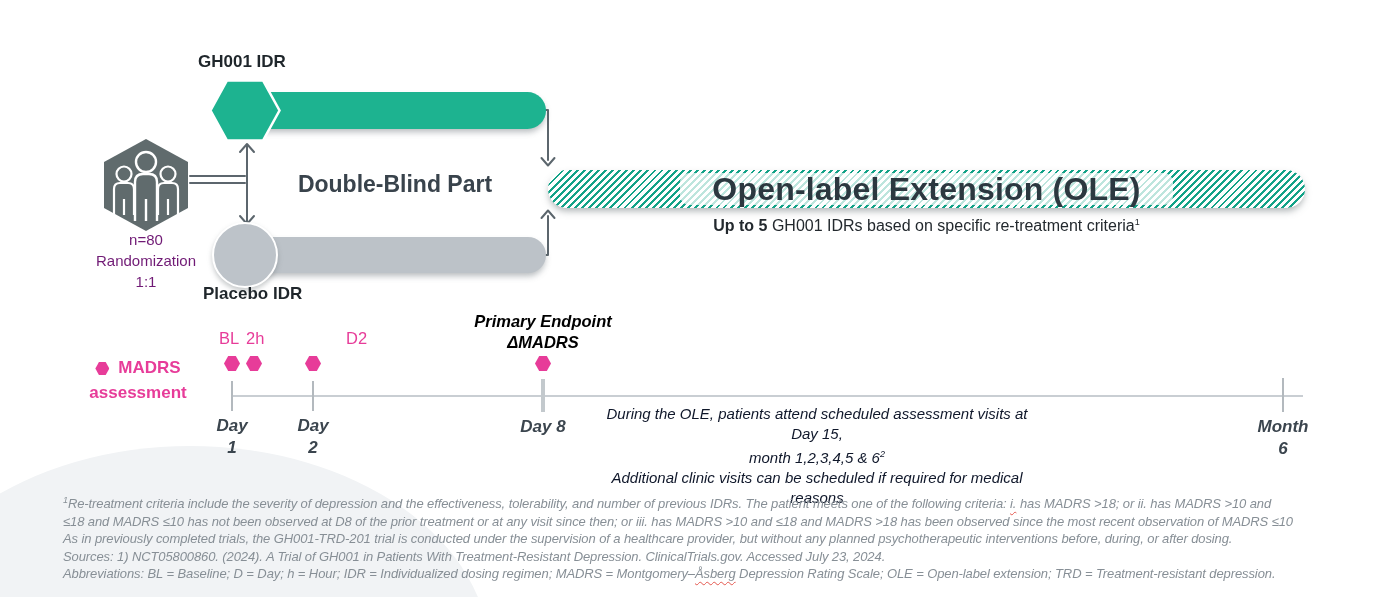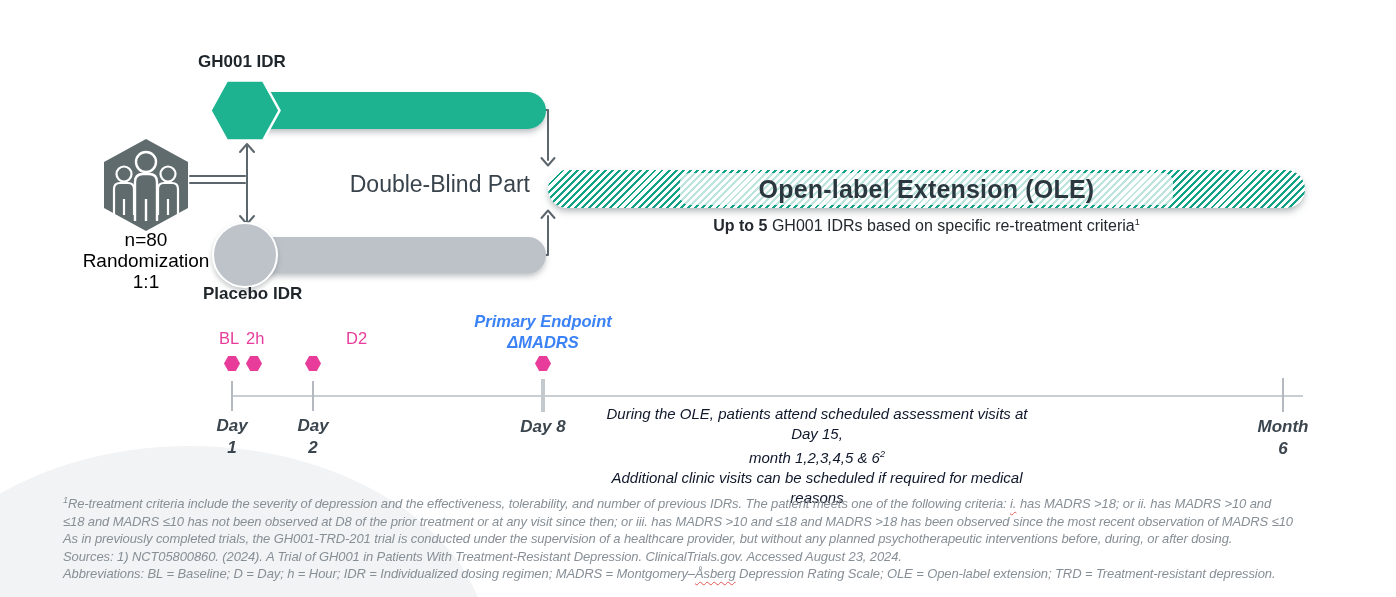--- a/index.html
+++ b/index.html
@@ -11,46 +11,46 @@
   .watermark{left:-110px;top:446px;width:600px;height:420px;border-radius:50%;background:#f1f3f5;}
 
   
   .bar{border-radius:19px;box-shadow:0 4px 6px -1px rgba(96,105,110,.45);}
   .teal-bar{left:238px;top:92px;width:308px;height:37px;background:#1db390;}
   .gray-bar{left:238px;top:237px;width:308px;height:36px;background:#bcc2c8;}
   .placebo-circle{left:212px;top:222px;width:62px;height:62px;border-radius:50%;
                   background:#bdc3c9;border:2px solid #ffffff;box-shadow:0 3px 5px rgba(96,105,110,.35);}
 
   .arm-label{font-size:17px;font-weight:bold;color:#1f262b;white-space:nowrap;}
-  .dblind-title{left:260px;top:171px;width:270px;text-align:right;font-size:23px;font-weight:normal;color:#39434c;}
+  .dblind-title{left:260px;top:171px;width:270px;text-align:center;font-size:23px;font-weight:bold;color:#39434c;}
 
-  .rand-block{left:66px;top:229px;width:160px;text-align:center;font-size:19px;line-height:21px;color:#000000;}
+  .rand-block{left:66px;top:229px;width:160px;text-align:center;font-size:15px;line-height:21px;color:#701a75;}
 
   
   .ole-bar{left:548px;top:170px;width:757px;height:38px;border-radius:19px;overflow:hidden;
            background:repeating-linear-gradient(135deg,#12a287 0 2px,#fdfefe 2px 5px);
            box-shadow:0 4px 7px -1px rgba(96,105,110,.5);}
   .ole-inner{position:absolute;left:132px;top:3px;width:493px;height:32px;border-radius:9px;
              background:rgba(255,255,255,.72);}
   .ole-title{position:absolute;left:0;top:0;width:100%;height:100%;display:flex;align-items:center;justify-content:center;
-             font-size:25px;font-weight:bold;color:#2c3840;letter-spacing:.2px;}
+             font-size:32px;font-weight:bold;color:#2c3840;letter-spacing:.2px;}
   .ole-sub{left:548px;top:217px;width:757px;text-align:center;font-size:16px;color:#23292e;}
   .ole-sub b{font-weight:bold;}
   sup{font-size:9px;}
 
   
   .axis{left:233px;top:395px;width:1070px;height:2px;background:#c9ced3;}
   .tick{width:2px;background:#b3b9be;}
   .tick-big{width:4px;background:#c3c9cd;}
   .hexmark{width:16px;height:15px;background:#e73c99;
            clip-path:polygon(26% 0,74% 0,100% 50%,74% 100%,26% 100%,0 50%);}
   .glow{filter:drop-shadow(0 0 4px rgba(243,110,180,.75));}
   .pink-lab{font-size:16.5px;color:#e73c99;white-space:nowrap;}
   .pe-label{left:443px;top:311px;width:200px;text-align:center;font-size:16.5px;font-weight:bold;
-            font-style:italic;color:#3b82f6;line-height:21px;}
+            font-style:italic;color:#000000;line-height:21px;}
   .legend{left:58px;top:355px;width:160px;text-align:center;font-size:17px;font-weight:bold;
           color:#e73c99;line-height:25px;}
   .legend .hexmark{display:inline-block;vertical-align:-2px;margin-right:9px;width:14px;height:13px;}
   .day-label{font-weight:bold;font-style:italic;font-size:17px;color:#3b454e;text-align:center;line-height:22px;}
   .ole-note{left:597px;top:404px;width:440px;text-align:center;font-style:italic;font-size:15px;
             color:#0f172a;line-height:20px;}
 
   
   .footnotes{left:63px;top:492px;width:1330px;font-style:italic;font-size:13px;line-height:17.4px;
              color:#878f96;letter-spacing:-0.1px;}
@@ -134,20 +134,24 @@
 
   <div class="abs pink-lab" style="left:219px;top:329px;">BL</div>
   <div class="abs pink-lab" style="left:246px;top:329px;">2h</div>
   <div class="abs pink-lab" style="left:304px;top:329px;margin-left:42px;">D2</div>
 
   <div class="abs pe-label">
     <div>Primary Endpoint</div>
     <div>ΔMADRS</div>
   </div>
 
+  <div class="abs legend">
+    <div><span class="hexmark glow"></span><span>MADRS</span></div>
+    <div>assessment</div>
+  </div>
 
   <div class="abs day-label" style="left:192px;top:415px;width:80px;">
     <div>Day</div>
     <div>1</div>
   </div>
   <div class="abs day-label" style="left:273px;top:415px;width:80px;">
     <div>Day</div>
     <div>2</div>
   </div>
   <div class="abs day-label" style="left:493px;top:416px;width:100px;">Day 8</div>
@@ -159,17 +163,17 @@
   <div class="abs ole-note">
     <div>During the OLE, patients attend scheduled assessment visits at Day 15,</div>
     <div><span>month 1,2,3,4,5 &amp; 6</span><sup>2</sup></div>
     <div>Additional clinic visits can be scheduled if required for medical reasons</div>
   </div>
 
   <div class="abs footnotes">
     <div class="fn-line"><sup>1</sup><span>Re-treatment criteria include the severity of depression and the effectiveness, tolerability, and number of previous IDRs. The patient meets one of the following criteria: </span><span class="sp">i.</span><span> has MADRS &gt;18; or ii. has MADRS &gt;10 and</span></div>
     <div class="fn-line">≤18 and MADRS ≤10 has not been observed at D8 of the prior treatment or at any visit since then; or iii. has MADRS &gt;10 and ≤18 and MADRS &gt;18 has been observed since the most recent observation of MADRS ≤10</div>
     <div class="fn-line">As in previously completed trials, the GH001-TRD-201 trial is conducted under the supervision of a healthcare provider, but without any planned psychotherapeutic interventions before, during, or after dosing.</div>
-    <div class="fn-line">Sources: 1) NCT05800860. (2024). A Trial of GH001 in Patients With Treatment-Resistant Depression. ClinicalTrials.gov. Accessed August 23, 2024.</div>
+    <div class="fn-line">Sources: 1) NCT05800860. (2024). A Trial of GH001 in Patients With Treatment-Resistant Depression. ClinicalTrials.gov. Accessed July 23, 2024.</div>
     <div class="fn-line"><span>Abbreviations: BL = Baseline; D = Day; h = Hour; IDR = Individualized dosing regimen; MADRS = Montgomery–</span><span class="sp">Åsberg</span><span> Depression Rating Scale; OLE = Open-label extension; TRD = Treatment-resistant depression.</span></div>
   </div>
 
 </div>
 
 </body></html>

